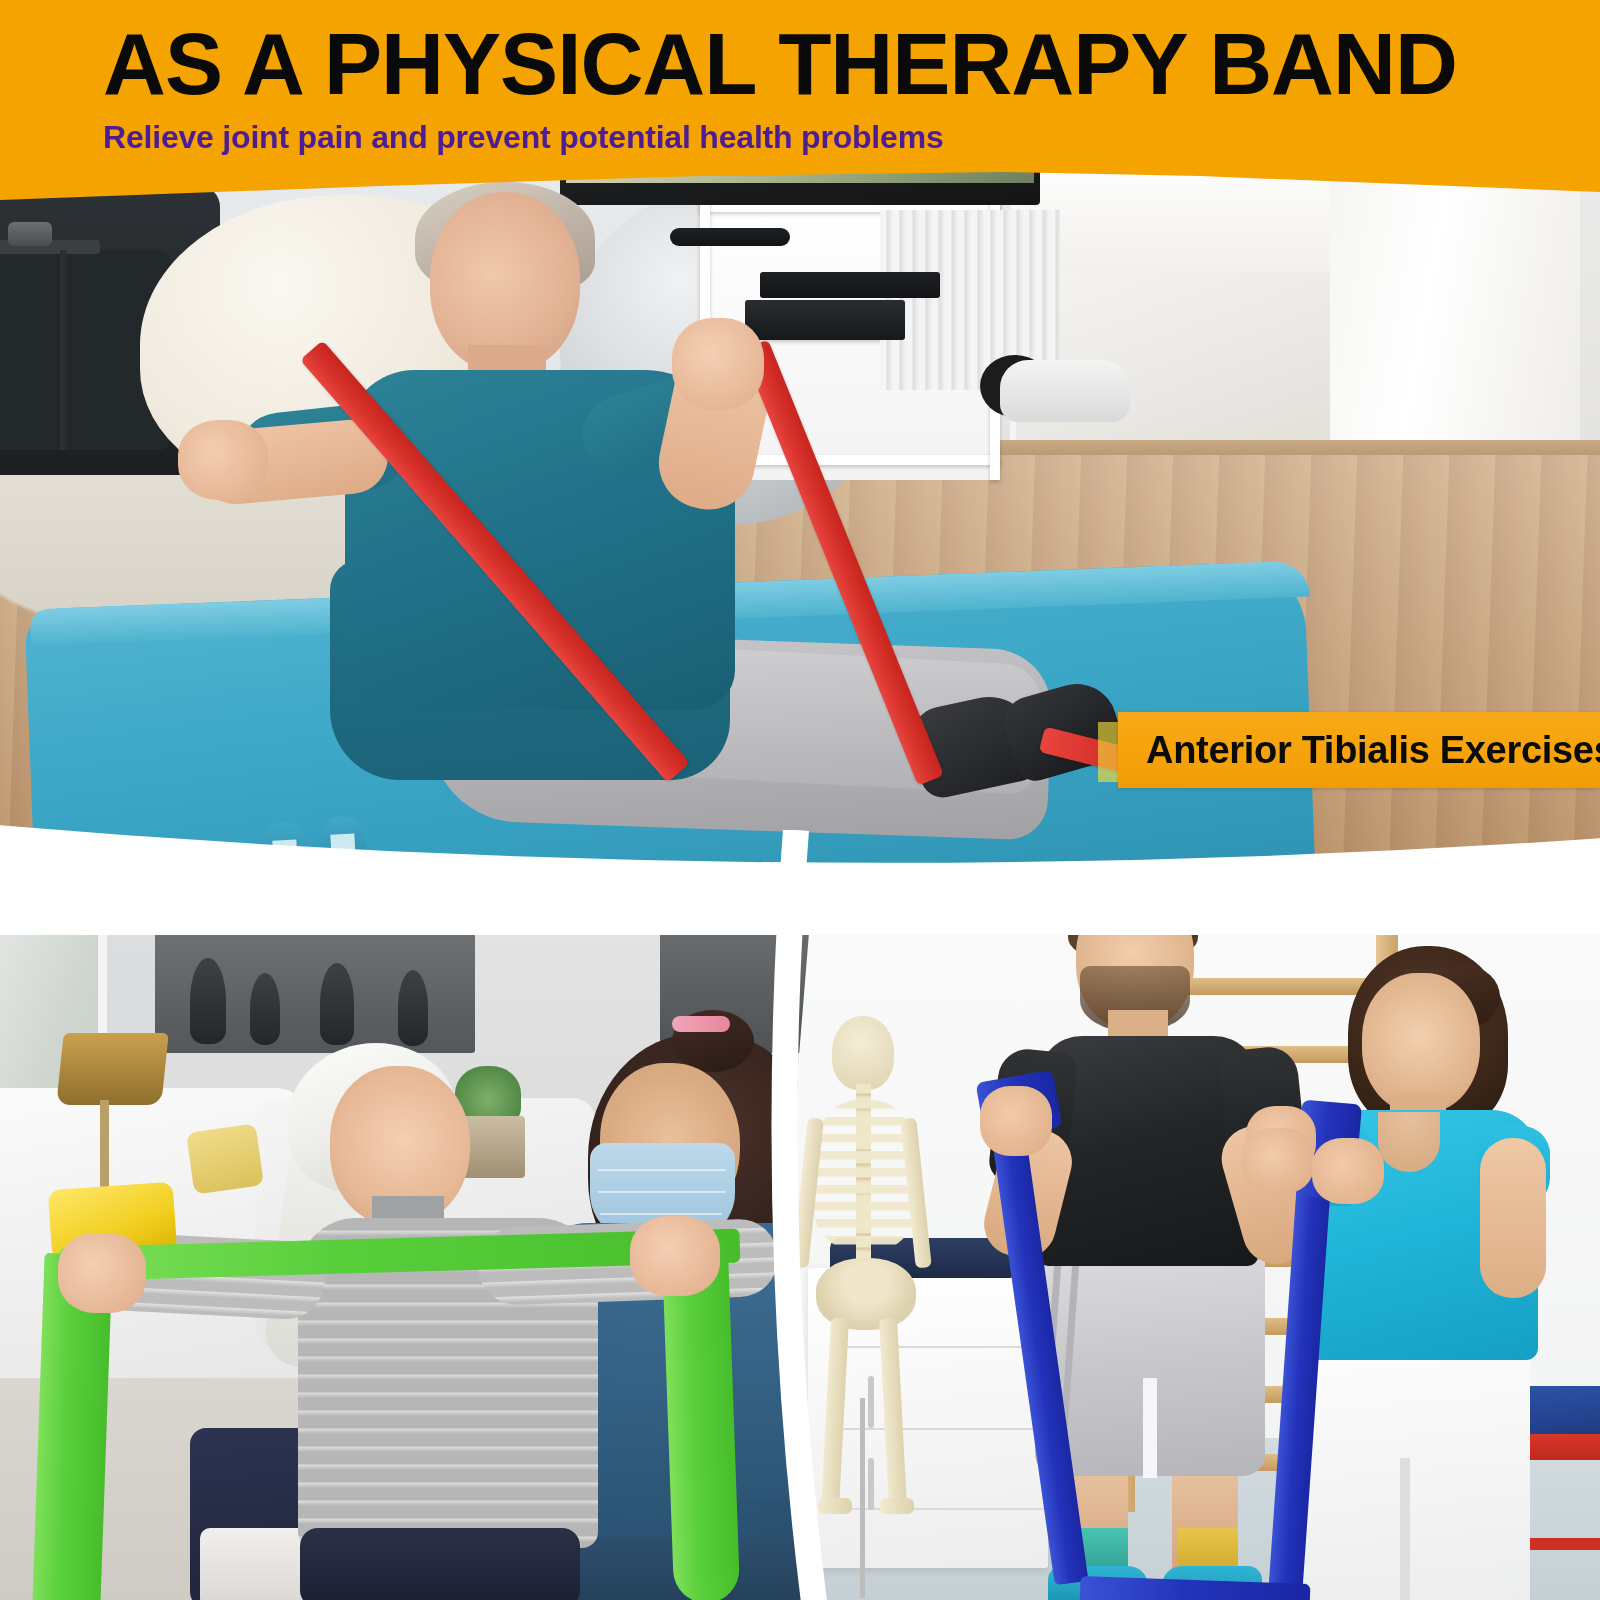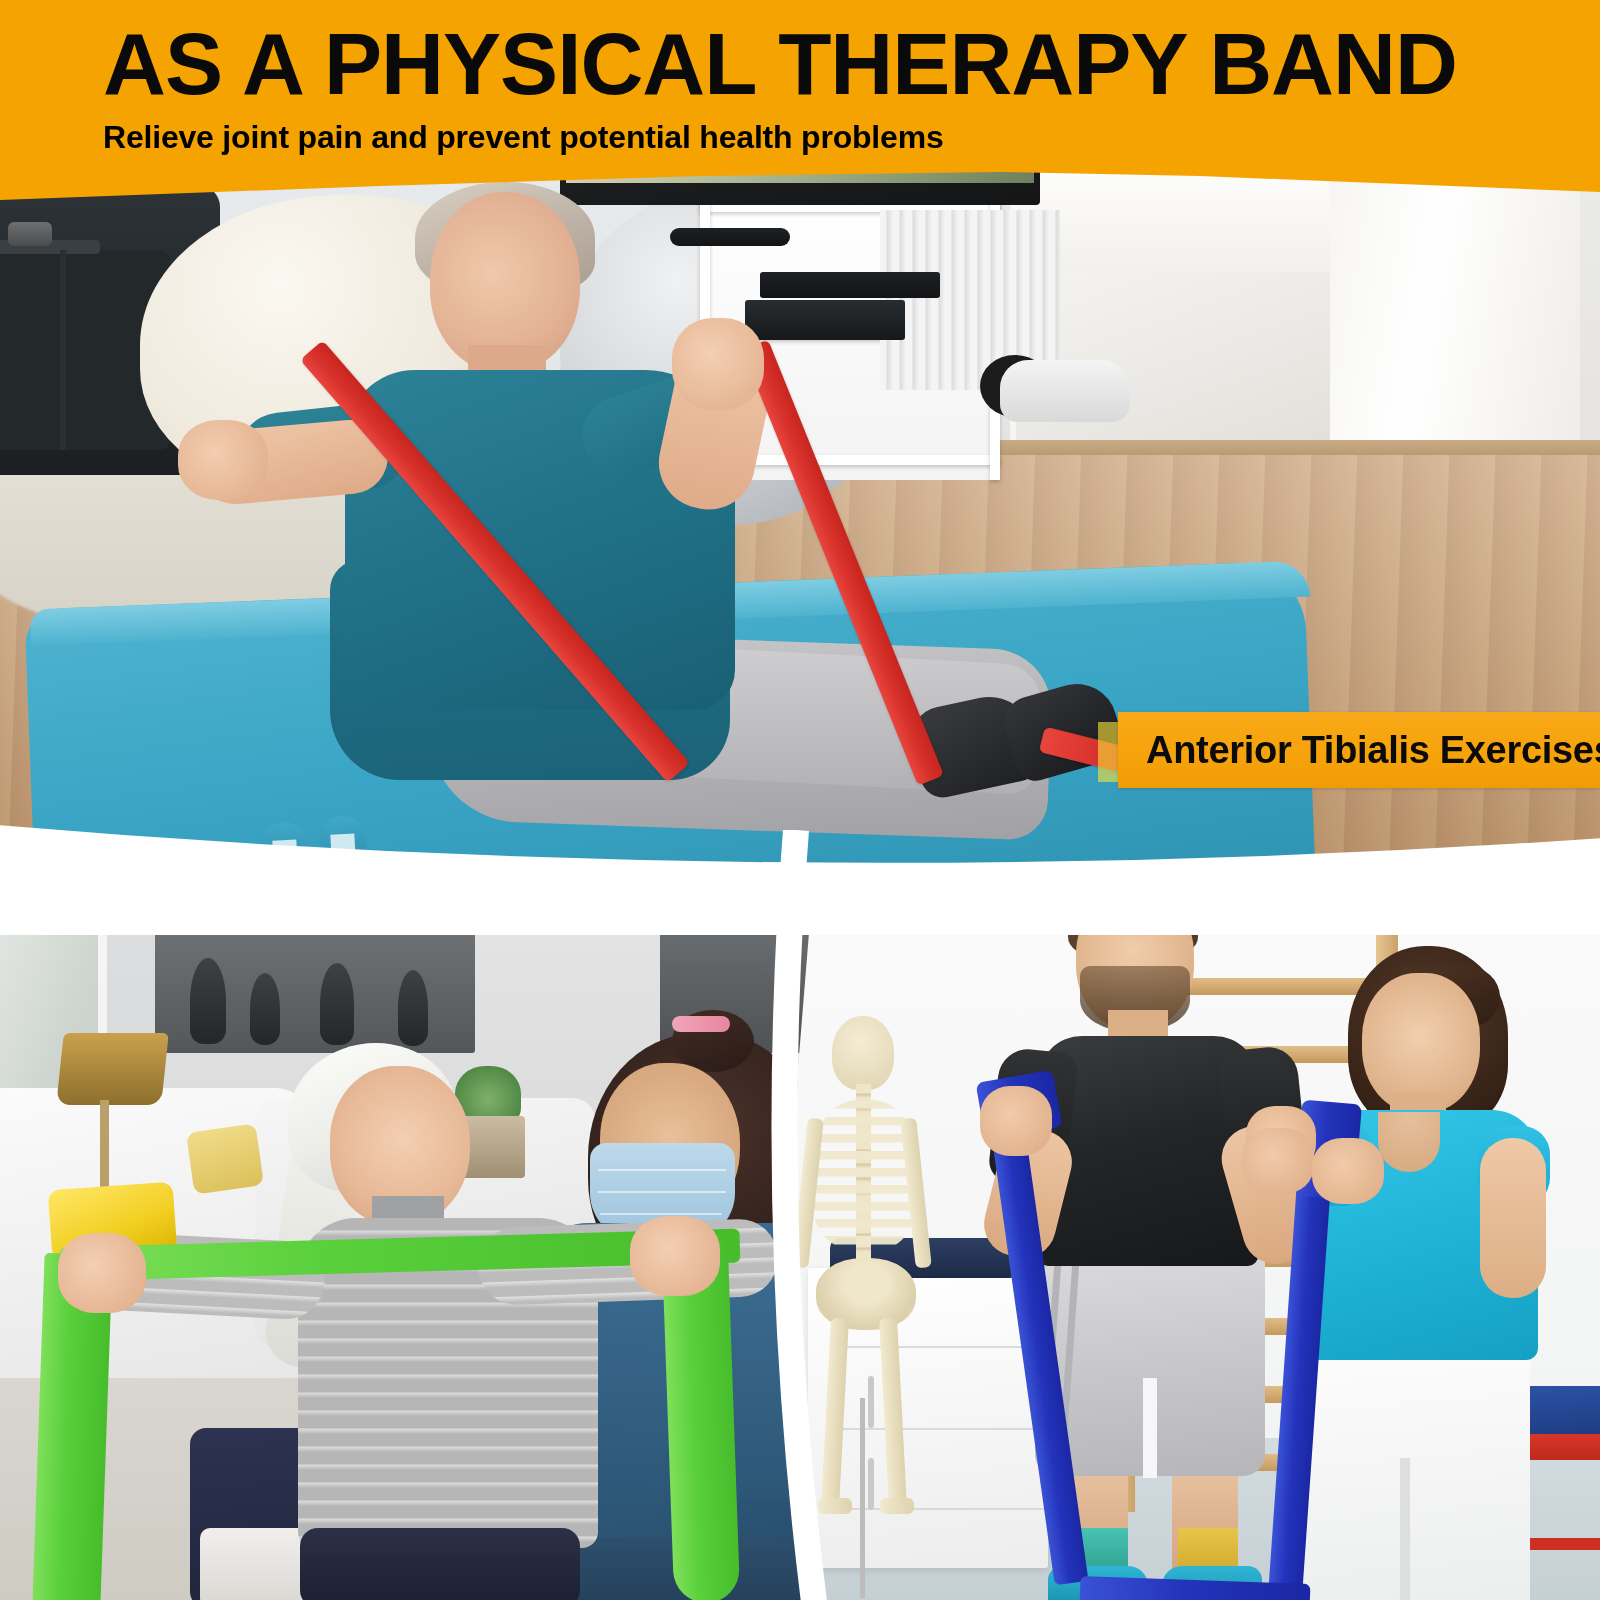--- a/index.html
+++ b/index.html
@@ -14,21 +14,21 @@
     clip-path: polygon(0 0, 1600px 0, 1600px 192px, 1200px 176px, 1000px 172px, 700px 176px, 380px 186px, 0 200px);
   }
   .hdr-title{
     position:absolute; left:103px; top:20px;
     font-size:88px; font-weight:bold; color:#0a0a0a; letter-spacing:-1px;
     line-height:1.0; white-space:nowrap; transform:scaleX(0.99);
     transform-origin:left center;
   }
   .hdr-sub{
     position:absolute; left:103px; top:119px;
-    font-size:32px; font-weight:bold; color:#000000; white-space:nowrap;
+    font-size:32px; font-weight:bold; color:#4c1d95; white-space:nowrap;
     letter-spacing:-0.2px;
   }
 
   
   .panel{ position:absolute; overflow:hidden; }
 
   
   #panel-top{
     left:0; top:0; width:1600px; height:890px; z-index:5;
   }

